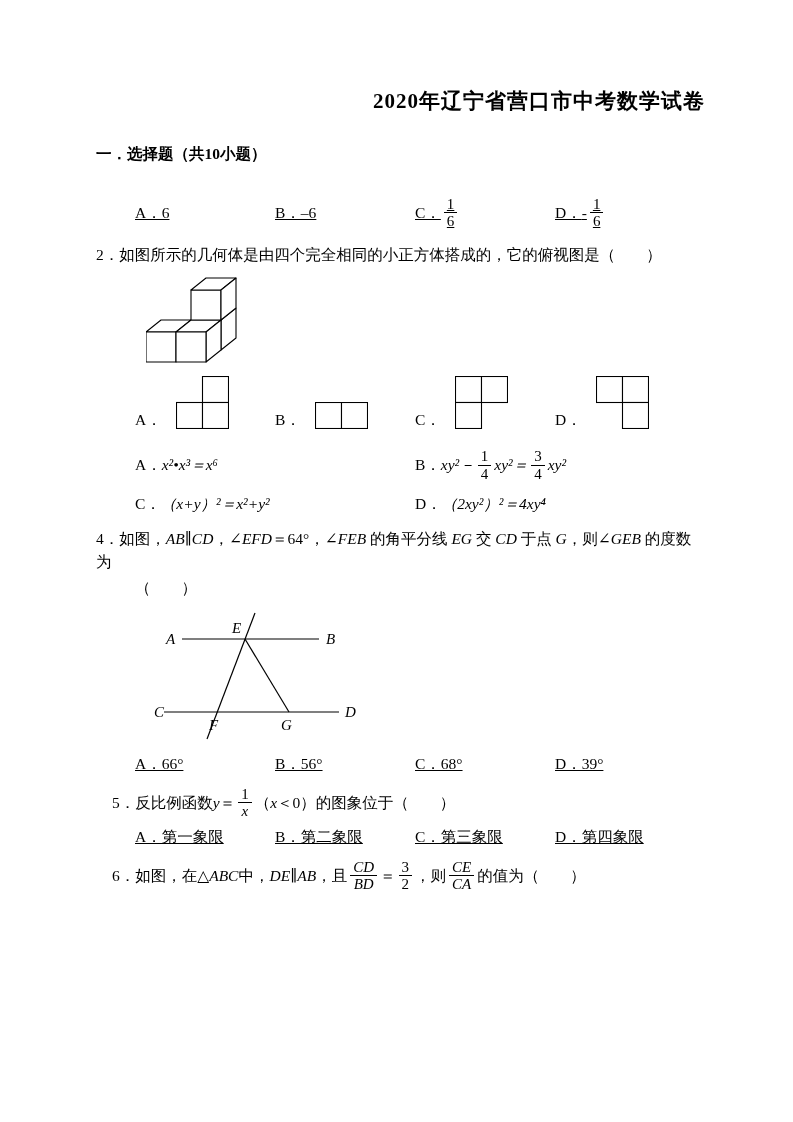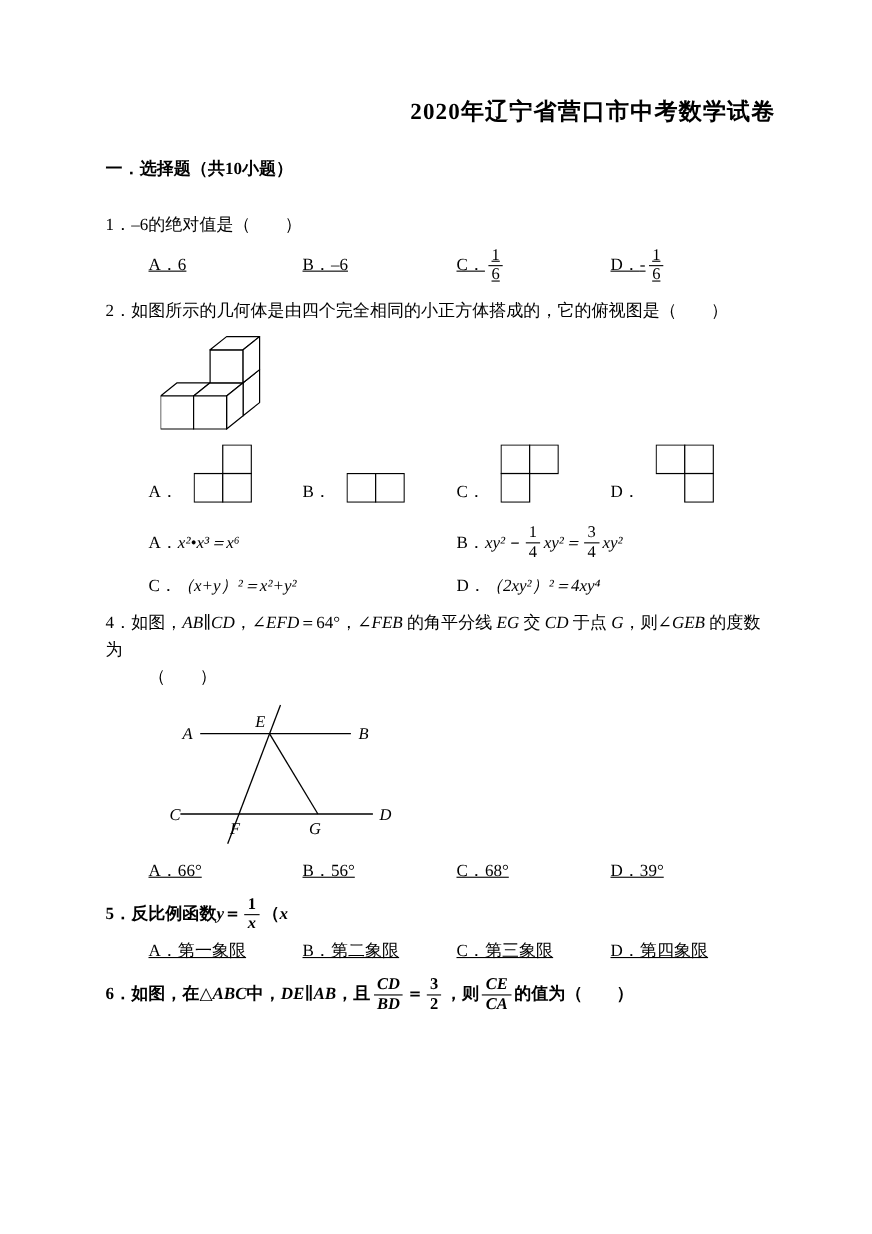--- a/index.html
+++ b/index.html
@@ -31,33 +31,32 @@
   .figopt-row .figopt{width:140px;display:flex;align-items:flex-end;}
   .figopt-row .optletter{line-height:1;margin:0 14px 2px 0;}
   .figopt-row svg{display:block;}
   .q4line{white-space:nowrap;}
   .q4paren{margin:2px 0 2px 39px;}
   .q4fig{margin:8px 0 10px 58px;display:block;}
   .q4fig line{stroke:#000;stroke-width:1.2;}
   .q4fig text{font-style:italic;font-size:15px;fill:#000;font-family:"Liberation Serif","DejaVu Serif",serif;}
   .cubes polygon, .gridopt rect{fill:#fff;stroke:#000;stroke-width:1.1;}
   .cubes{stroke-linejoin:round;}
-  .stem-flex{display:flex;align-items:center;margin:0 0 5px 0;white-space:nowrap;font-weight:bold;}
+  .stem-flex{display:flex;align-items:center;margin:0 0 5px 16px;white-space:nowrap;}
 </style>
 </head>
 <body>
 
 <div class="page">
 
   <h1 class="title">2020年辽宁省营口市中考数学试卷</h1>
 
   <div class="section-heading">一．选择题（共10小题）</div>
 
   <div class="q">
-    <div class="stem">1．–6的绝对值是（　　）</div>
     <div class="opt-row tall">
       <span class="opt">A．6</span>
       <span class="opt">B．–6</span>
       <span class="opt">
         <span>C．</span>
         <span class="frac">
           <span class="num">1</span>
           <span class="den">6</span>
         </span>
       </span>
@@ -184,20 +183,21 @@
     <div class="stem-flex">
       <span>5．反比例函数 </span>
       <span class="it">y</span>
       <span>＝</span>
       <span class="frac">
         <span class="num">1</span>
         <span class="den it">x</span>
       </span>
       <span>（</span>
       <span class="it">x</span>
+      <span>＜0）的图象位于（　　）</span>
     </div>
     <div class="opt-row">
       <span class="opt">A．第一象限</span>
       <span class="opt">B．第二象限</span>
       <span class="opt">C．第三象限</span>
       <span class="opt">D．第四象限</span>
     </div>
   </div>
 
   <div class="q">

